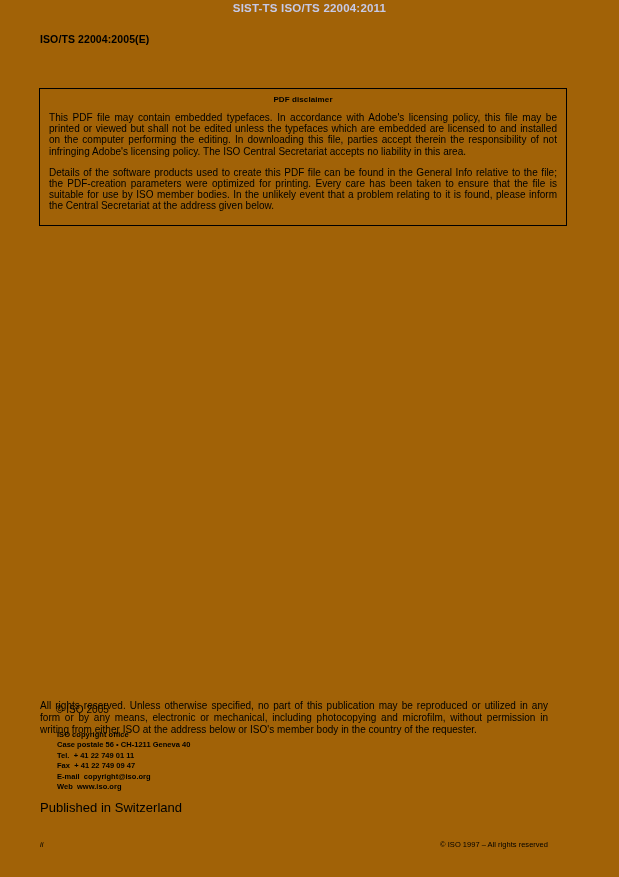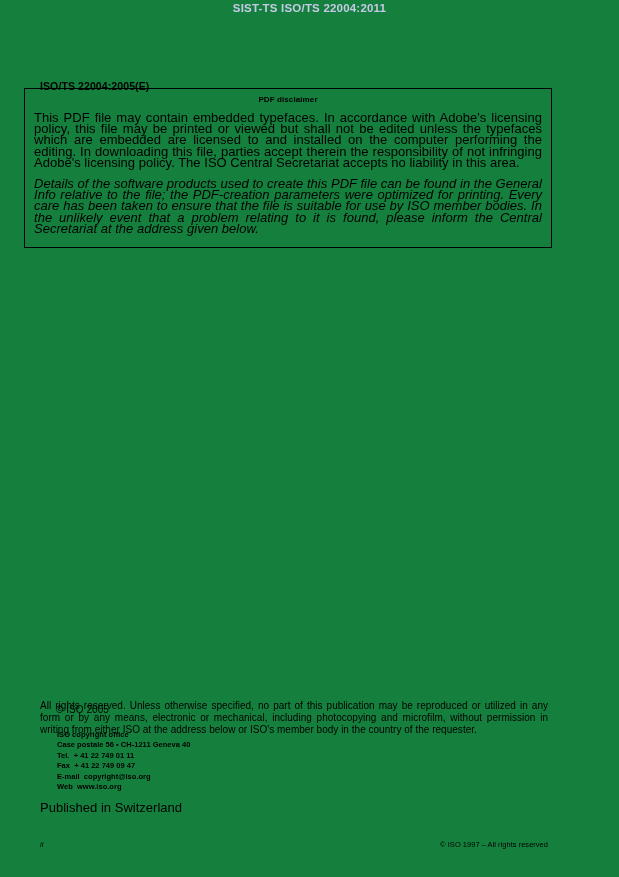--- a/index.html
+++ b/index.html
@@ -9,21 +9,21 @@
     background: #ffffff;
   }
   body {
     font-family: "Liberation Sans", sans-serif;
     color: #000000;
   }
   .page {
     position: relative;
     width: 619px;
     height: 877px;
-    background: #15803d;
+    background: #a16207;
     overflow: hidden;
   }
 
   
   .watermark {
     position: absolute;
     top: 2px;
     left: 0;
     width: 619px;
     text-align: center;
@@ -36,50 +36,48 @@
 
   
   .doc-title {
     position: absolute;
     top: 33px;
     left: 40px;
     font-size: 10.5px;
     font-weight: bold;
     letter-spacing: 0.1px;
     white-space: nowrap;
-    margin-top: 47px;
   }
 
   
   .disclaimer-box {
     position: absolute;
-    left: 24px;
+    left: 39px;
     top: 88px;
     width: 508px;
     padding: 6px 9px 9px 9px;
     border: 1px solid #000000;
     box-sizing: content-box;
   }
   .disclaimer-heading {
     text-align: center;
     font-size: 8px;
     font-weight: bold;
     margin: 0 0 8px 0;
     letter-spacing: 0.1px;
   }
   .disclaimer-para {
-    font-size: 13px;
+    font-size: 10px;
     line-height: 11.2px;
     text-align: justify;
     margin: 0 0 10px 0;
     letter-spacing: 0.02px;
   }
   .disclaimer-para:last-child {
     margin-bottom: 4px;
-    font-style: italic;
   }
 
   
   .copy-line {
     position: absolute;
     left: 40px;
     top: 704px;
     font-size: 10px;
     letter-spacing: 0.05px;
     padding-left: 16px;

